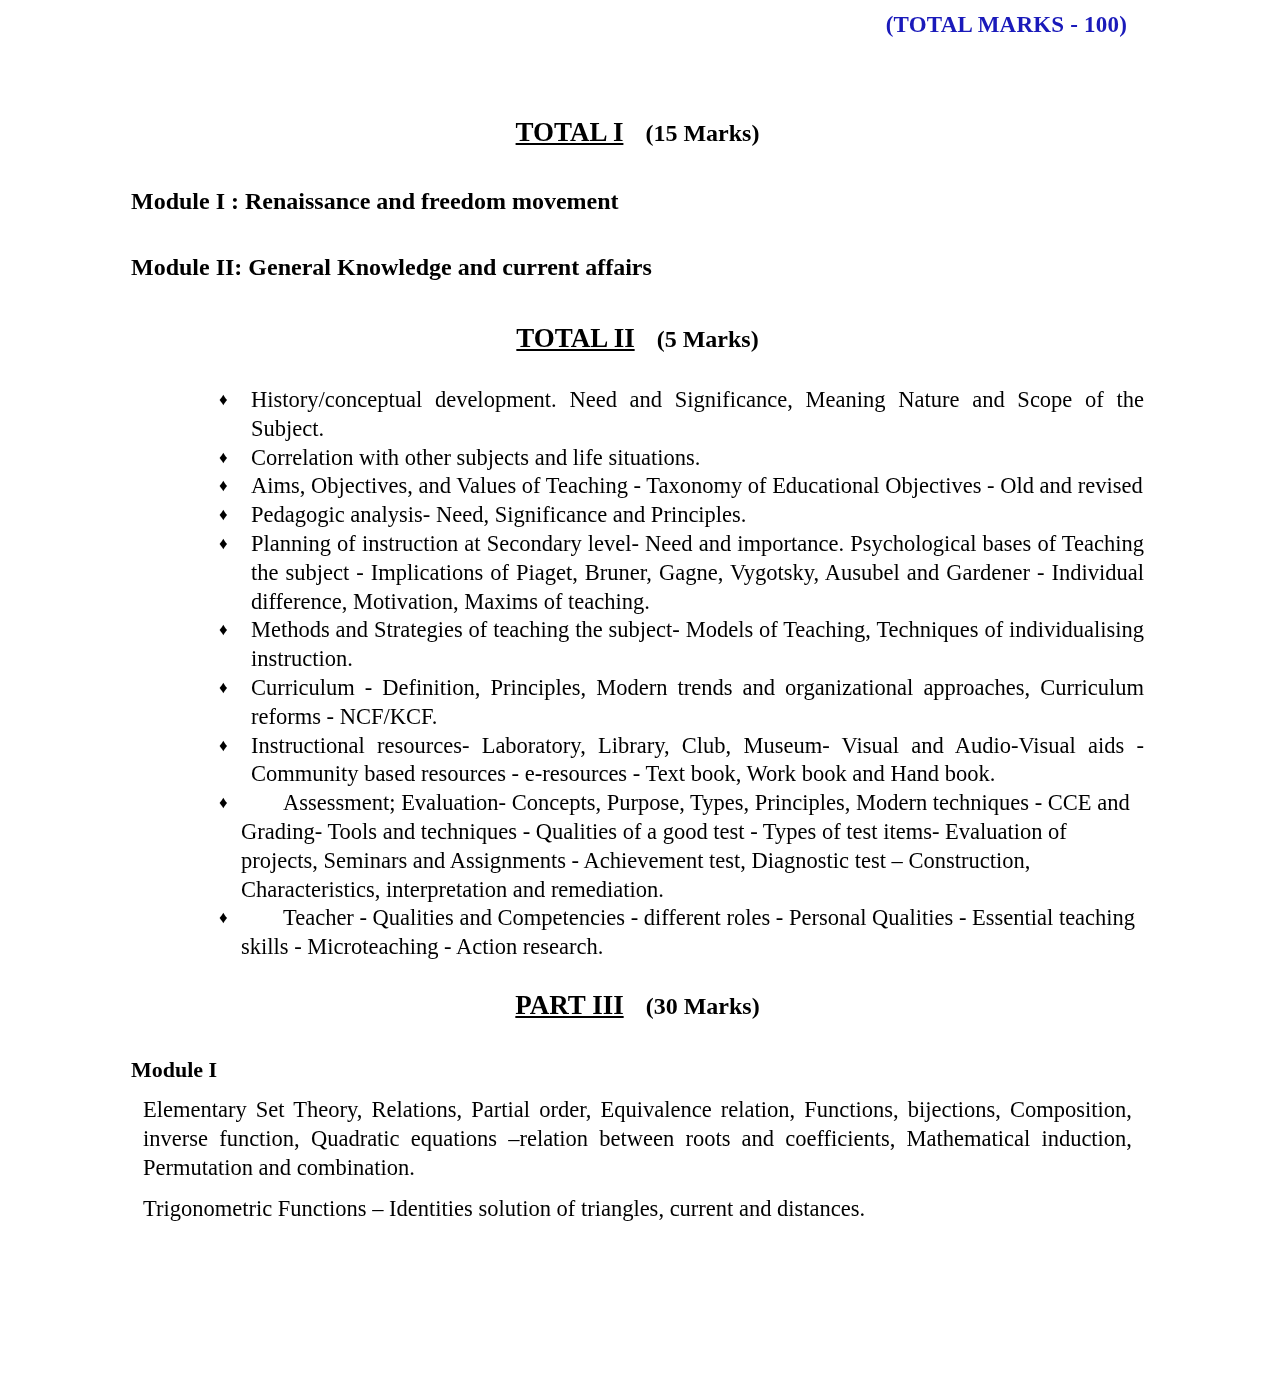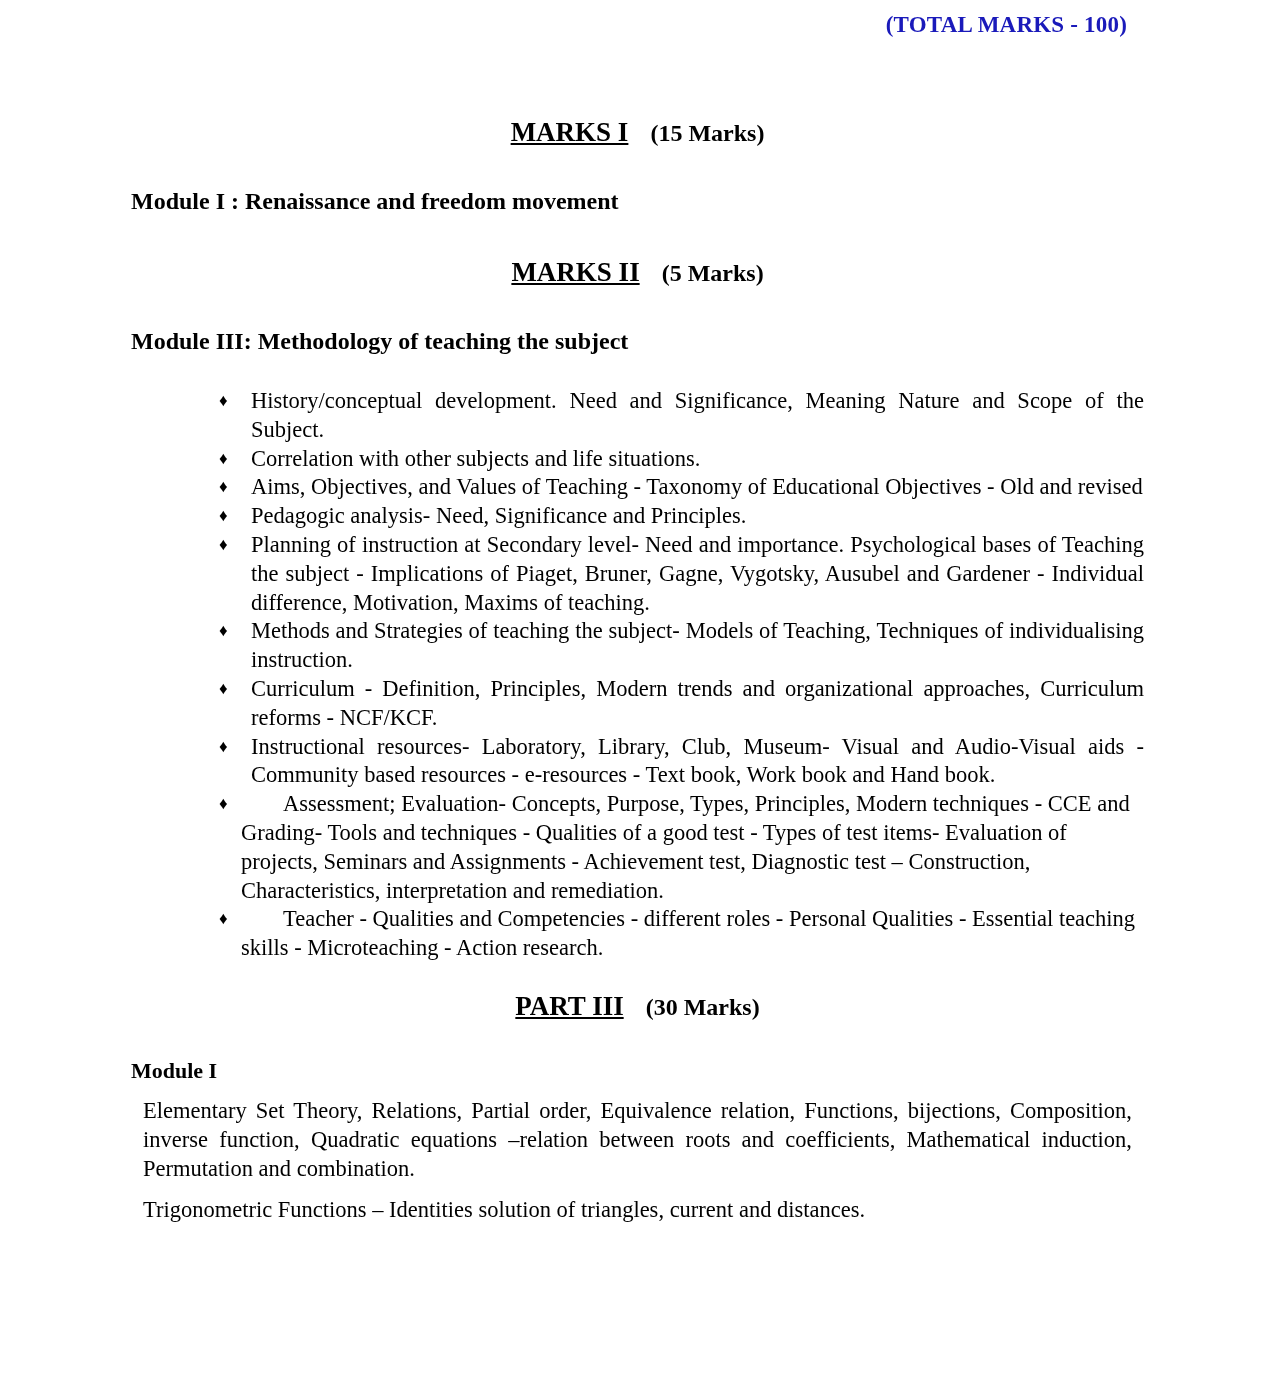--- a/index.html
+++ b/index.html
@@ -122,31 +122,31 @@
 </head>
 <body>
 
 <div class="page">
 
   <div class="total-marks">(TOTAL MARKS - 100)</div>
 
   <div class="content">
 
     <div class="part-heading part1">
-      <span class="part-label">MARKS I</span><span class="part-marks">(15 Marks)</span>
+      <span class="part-label">TOTAL I</span><span class="part-marks">(15 Marks)</span>
     </div>
 
     <div class="module-heading mod1">Module I : Renaissance and freedom movement</div>
 
+    <div class="module-heading mod2">Module II: General Knowledge and current affairs</div>
 
     <div class="part-heading part2">
-      <span class="part-label">MARKS II</span><span class="part-marks">(5 Marks)</span>
+      <span class="part-label">TOTAL II</span><span class="part-marks">(5 Marks)</span>
     </div>
 
-    <div class="module-heading mod3">Module III: Methodology of teaching the subject</div>
 
     <ul class="bullet-list">
       <li>
         <span class="bullet">♦</span><span>History/conceptual development. Need and Significance, Meaning Nature and Scope of the Subject.</span>
       </li>
       <li>
         <span class="bullet">♦</span><span>Correlation with other subjects and life situations.</span>
       </li>
       <li>
         <span class="bullet">♦</span><span>Aims, Objectives, and Values of Teaching - Taxonomy of Educational Objectives - Old and revised</span>

